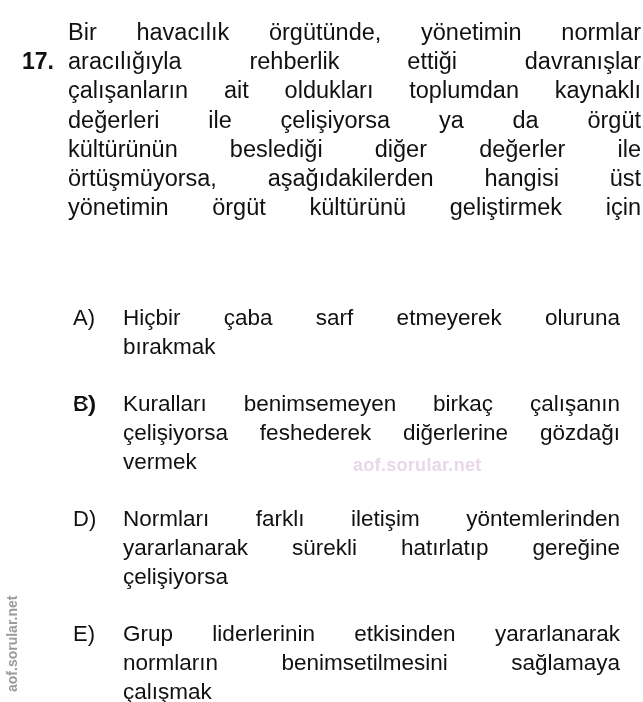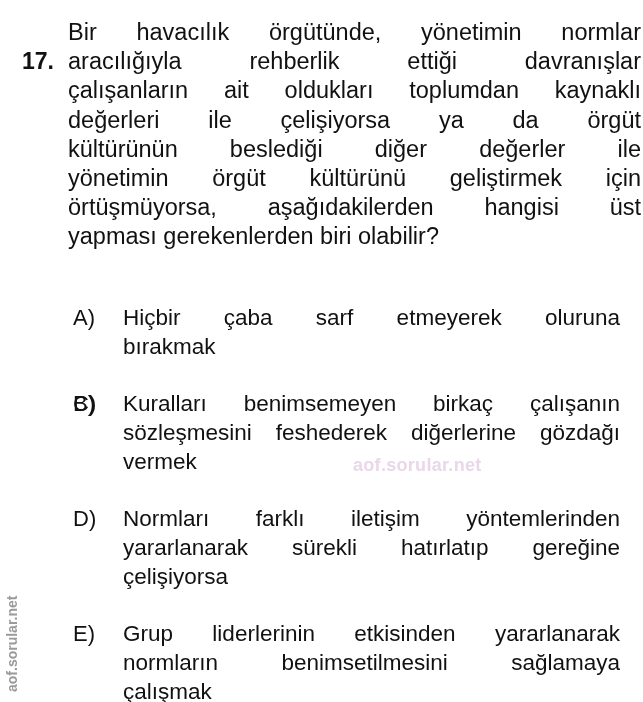--- a/index.html
+++ b/index.html
@@ -30,44 +30,43 @@
 <body>
 
 <div class="question">
   <span class="q-num">17.</span>
   <div class="q-lines">
     <span class="line">Bir havacılık örgütünde, yönetimin normlar</span>
     <span class="line">aracılığıyla rehberlik ettiği davranışlar</span>
     <span class="line">çalışanların ait oldukları toplumdan kaynaklı</span>
     <span class="line">değerleri ile çelişiyorsa ya da örgüt</span>
     <span class="line">kültürünün beslediği diğer değerler ile</span>
+    <span class="line">örtüşmüyorsa, aşağıdakilerden hangisi üst</span>
     <span class="line">yönetimin örgüt kültürünü geliştirmek için</span>
-    <span class="line">örtüşmüyorsa, aşağıdakilerden hangisi üst</span>
-    <span class="line last">yapması gerekenlerden biri olabilir?</span>
   </div>
 </div>
 
 <div class="options">
   <div class="option">
     <span class="opt-letter">A)</span>
     <div class="opt-lines">
       <span class="line">Hiçbir çaba sarf etmeyerek oluruna</span>
       <span class="line last">bırakmak</span>
     </div>
   </div>
   <div class="option">
     <span class="opt-letter">B)</span>
     <div class="opt-lines">
     </div>
   </div>
   <div class="option">
     <span class="opt-letter">C)</span>
     <div class="opt-lines">
       <span class="line">Kuralları benimsemeyen birkaç çalışanın</span>
-      <span class="line">sözleşmesini feshederek diğerlerine gözdağı</span>
+      <span class="line">çelişiyorsa feshederek diğerlerine gözdağı</span>
       <span class="line last">vermek</span>
     </div>
   </div>
   <div class="option">
     <span class="opt-letter">D)</span>
     <div class="opt-lines">
       <span class="line">Normları farklı iletişim yöntemlerinden</span>
       <span class="line">yararlanarak sürekli hatırlatıp gereğine</span>
       <span class="line last">çelişiyorsa</span>
     </div>

